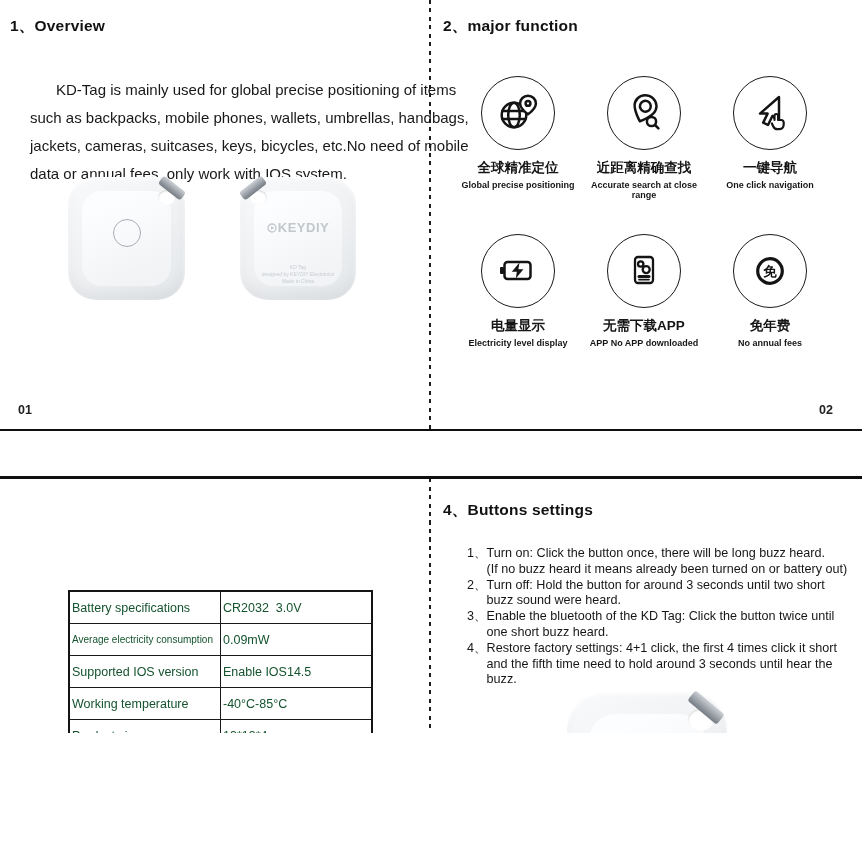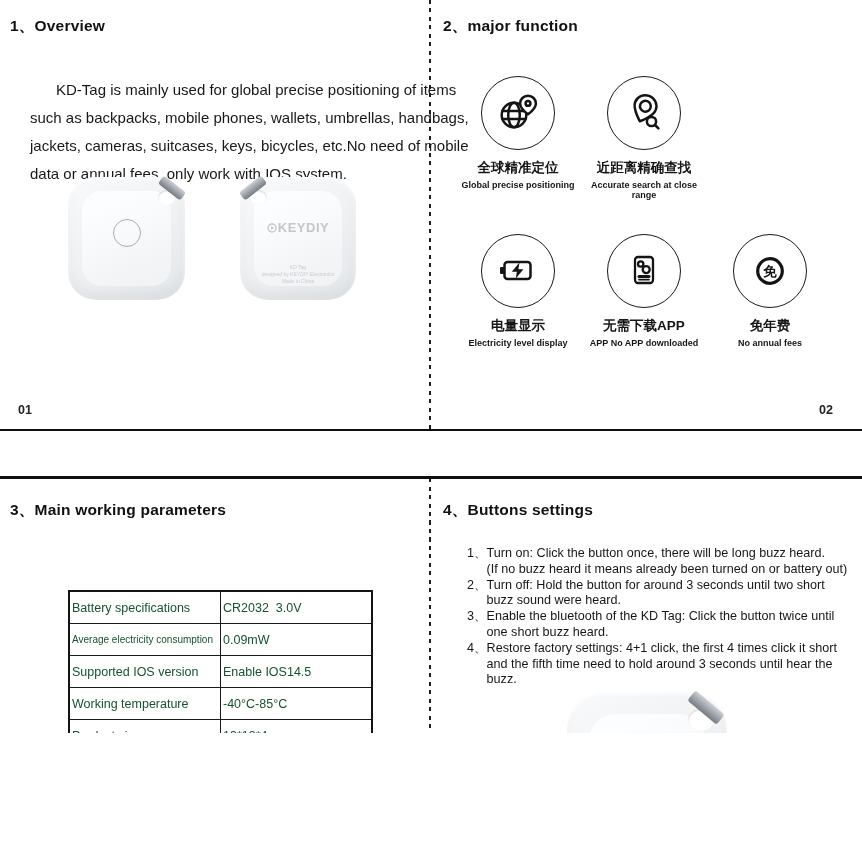--- a/index.html
+++ b/index.html
@@ -149,20 +149,32 @@
             <path d="M22 4 c6.1 0 11 4.7 11 10.8 0 7 -11 16.2 -11 16.2 s-11 -9.2 -11 -16.2 C11 8.7 15.9 4 22 4 Z"></path>
             <circle cx="22" cy="15" r="5.4"></circle>
           </g>
           <circle cx="29.5" cy="30.5" r="4.6" fill="#ffffff"></circle>
           <path d="M33 34 L36.4 37.4"></path>
         </svg>
       </div>
       <div class="zh">近距离精确查找</div>
       <div class="en">Accurate search at close range</div>
     </div>
+    <div class="feature">
+      <div class="ring">
+        <svg width="44" height="44" viewBox="0 0 44 44" fill="none" stroke="#141414" stroke-width="2.5" stroke-linecap="round" stroke-linejoin="round">
+          <g transform="scale(-1,1) translate(-44,0)">
+            <path d="M13 6 L13 31 L19.5 24.8 L24 34 L28.8 31.6 L24.4 22.6 L32 22.6 Z"></path>
+          </g>
+          <path d="M26.5 29 v-4.2 a1.8 1.8 0 0 1 3.6 0 V29 h3.2 a2.4 2.4 0 0 1 2.4 2.4 v2.2 a4.6 4.6 0 0 1 -4.6 4.6 h-1.6 a4.6 4.6 0 0 1 -4.2 -2.7 l-1.4 -3" fill="#ffffff" stroke-width="2.2"></path>
+        </svg>
+      </div>
+      <div class="zh">一键导航</div>
+      <div class="en">One click navigation</div>
+    </div>
   </div>
 
   <div class="feature-row" id="feature-row-2">
     <div class="feature">
       <div class="ring">
         <svg width="44" height="44" viewBox="0 0 44 44" fill="none" stroke="#141414" stroke-width="2.5" stroke-linecap="round" stroke-linejoin="round">
           <rect x="8.5" y="13" width="26" height="17" rx="3"></rect>
           <rect x="4" y="18" width="4" height="7" rx="1" fill="#141414" stroke="none"></rect>
           <path d="M23.5 13.5 L15.8 22.8 h5 L19.8 29.5 L27.4 20.2 h-5 Z" fill="#141414" stroke="none"></path>
         </svg>
@@ -190,21 +202,20 @@
           <text x="22" y="27" text-anchor="middle" font-size="13.5" font-weight="bold" fill="#141414">免</text>
         </svg>
       </div>
       <div class="zh">免年费</div>
       <div class="en">No annual fees</div>
     </div>
   </div>
 
   <div class="pageno" id="pageno-02">02</div>
 
-  <h2 class="section-heading" id="h-params">3、Main working parameters</h2>
 
   <table class="params-table">
     <tbody>
         <tr>
       <td>Battery specifications</td>
       <td class="value">CR2032  3.0V</td>
     </tr>
     <tr>
       <td class="small-label">Average electricity consumption</td>
       <td class="value">0.09mW</td>

